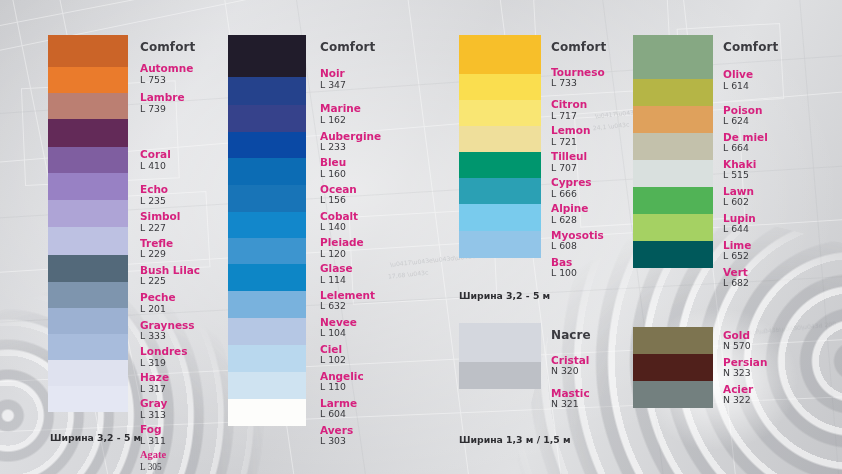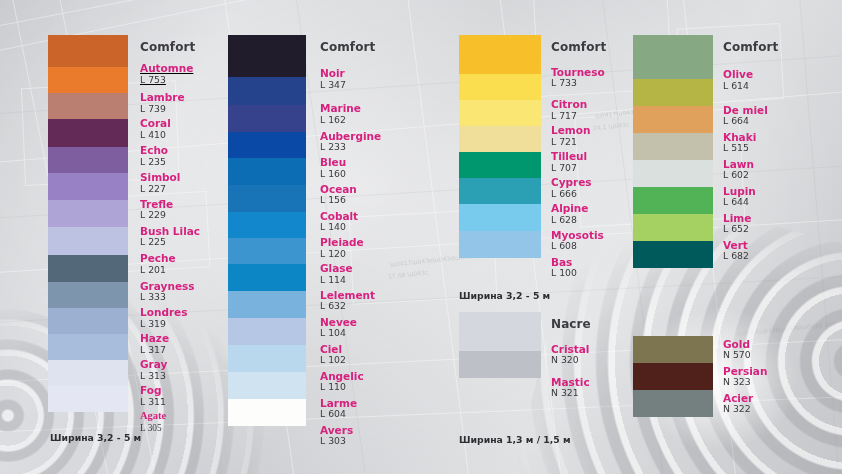--- a/index.html
+++ b/index.html
@@ -137,25 +137,25 @@
   #group-comfort-2 .labels-col { margin-left: 14px; }
 
   #group-comfort-3 { left: 459px; top: 35px; }
   #group-comfort-3 .swatch { width: 82px; }
   #group-comfort-3 .labels-col { margin-left: 10px; }
 
   #group-comfort-4 { left: 633px; top: 35px; }
   #group-comfort-4 .swatch { width: 80px; }
   #group-comfort-4 .labels-col { margin-left: 10px; }
 
-  #group-nacre { left: 459px; top: 312px; }
+  #group-nacre { left: 459px; top: 323px; }
   #group-nacre .swatch { width: 82px; }
   #group-nacre .labels-col { margin-left: 10px; }
 
-  #group-nacre-2 { left: 633px; top: 336px; }
+  #group-nacre-2 { left: 633px; top: 327px; }
   #group-nacre-2 .swatch { width: 80px; }
   #group-nacre-2 .labels-col { margin-left: 10px; }
   #group-nacre-2 .group-title { height: 0; overflow: hidden; }
 </style>
 </head>
 <body>
 
 <div id="stage">
 
   <div class="blueprint">
@@ -214,33 +214,33 @@
         <div class="swatch" style="height: 28px; background: rgb(189, 193, 226);"></div>
         <div class="swatch" style="height: 27px; background: rgb(83, 105, 122);"></div>
         <div class="swatch" style="height: 26px; background: rgb(126, 149, 174);"></div>
         <div class="swatch" style="height: 26px; background: rgb(156, 177, 210);"></div>
         <div class="swatch" style="height: 26px; background: rgb(168, 188, 220);"></div>
         <div class="swatch" style="height: 26px; background: rgb(223, 226, 239);"></div>
         <div class="swatch" style="height: 26px; background: rgb(228, 231, 243);"></div>
       </div>
     <div class="labels-col">
       <div class="group-title">Comfort</div>
-    <div class="label-row" style="height: 32px; text-decoration: underline;">
+    <div class="label-row" style="height: 32px;">
           <div class="label-name">Automne</div>
           <div class="label-code">L 753</div>
         </div>
         <div class="label-row" style="height: 26px;">
           <div class="label-name">Lambre</div>
           <div class="label-code">L 739</div>
         </div>
-        <div class="label-row" style="height: 26px;">
+        <div class="label-row" style="height: 26px; margin-top: 31px;">
           <div class="label-name">Coral</div>
           <div class="label-code">L 410</div>
         </div>
-        <div class="label-row" style="height: 28px;">
+        <div class="label-row" style="height: 28px; margin-top: 8px;">
           <div class="label-name">Echo</div>
           <div class="label-code">L 235</div>
         </div>
         <div class="label-row" style="height: 26px;">
           <div class="label-name">Simbol</div>
           <div class="label-code">L 227</div>
         </div>
         <div class="label-row" style="height: 27px;">
           <div class="label-name">Trefle</div>
           <div class="label-code">L 229</div>
@@ -417,20 +417,24 @@
         <div class="swatch" style="height: 27px; background: rgb(165, 209, 99);"></div>
         <div class="swatch" style="height: 27px; background: rgb(0, 89, 91);"></div>
       </div>
     <div class="labels-col">
       <div class="group-title">Comfort</div>
     <div class="label-row" style="height: 44px;">
           <div class="label-name">Olive</div>
           <div class="label-code">L 614</div>
         </div>
         <div class="label-row" style="height: 27px;">
+          <div class="label-name">Poison</div>
+          <div class="label-code">L 624</div>
+        </div>
+        <div class="label-row" style="height: 27px;">
           <div class="label-name">De miel</div>
           <div class="label-code">L 664</div>
         </div>
         <div class="label-row" style="height: 27px;">
           <div class="label-name">Khaki</div>
           <div class="label-code">L 515</div>
         </div>
         <div class="label-row" style="height: 27px;">
           <div class="label-name">Lawn</div>
           <div class="label-code">L 602</div>

